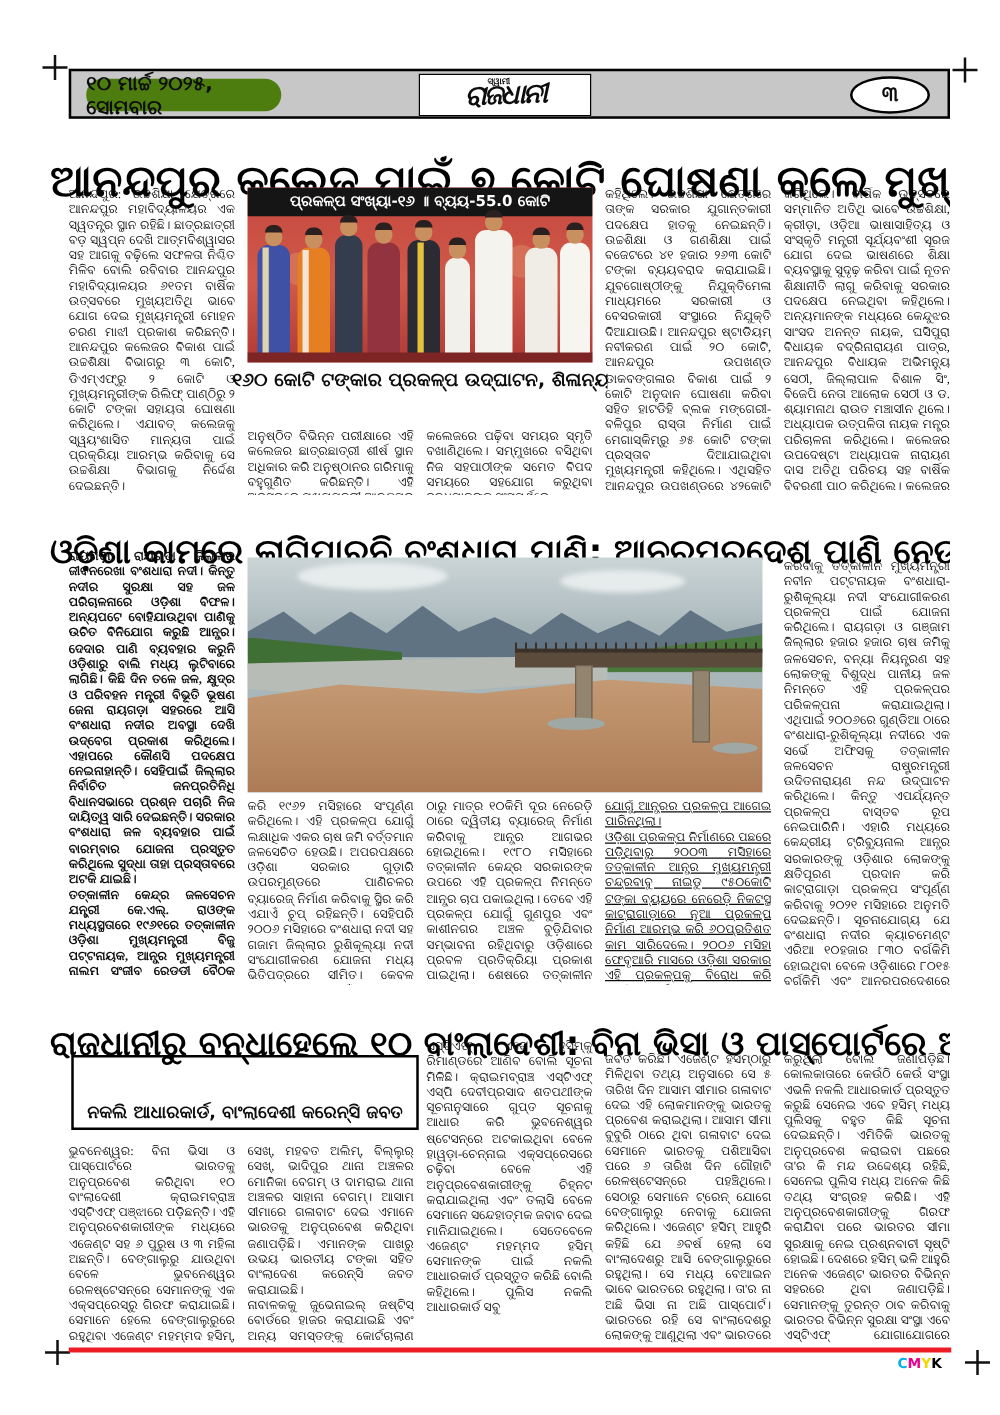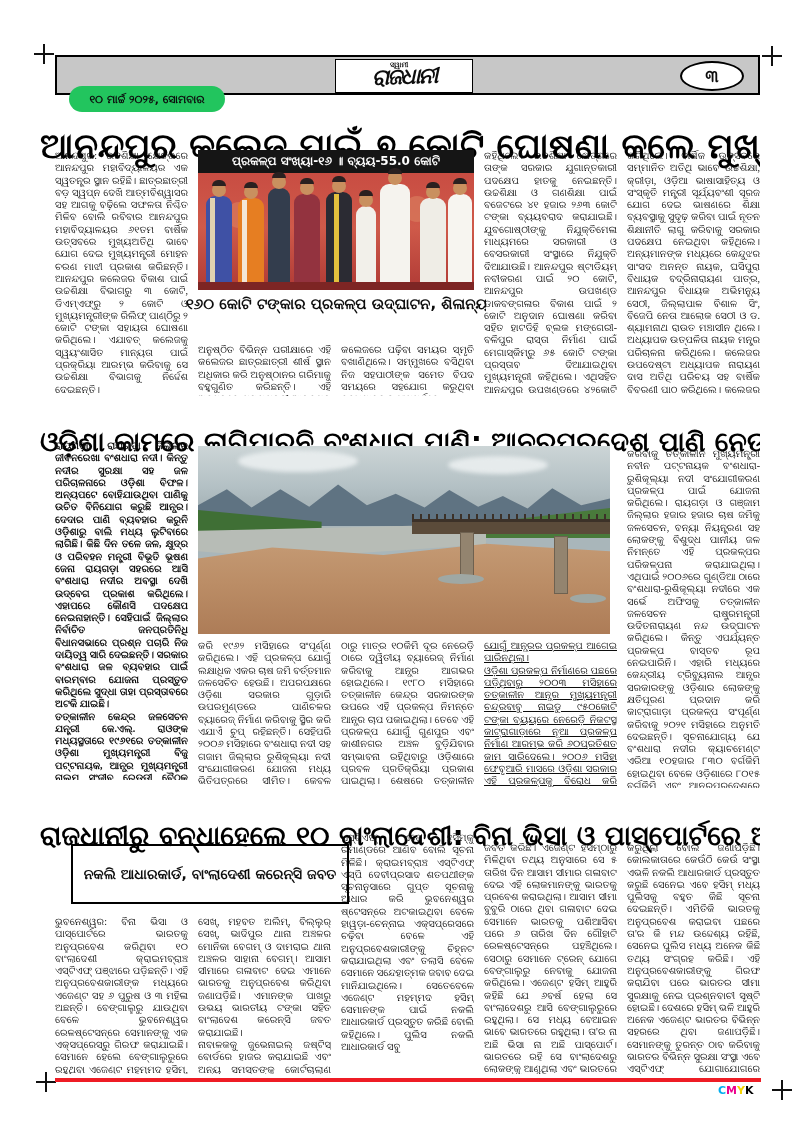--- a/index.html
+++ b/index.html
@@ -7,23 +7,23 @@
         font-family:"Liberation Serif","DejaVu Serif",serif;color:#0d0d0d;}
   
   .crop{position:absolute;width:20px;height:20px;}
   .crop::before{content:"";position:absolute;left:9px;top:0;width:2px;height:20px;background:#111;}
   .crop::after{content:"";position:absolute;left:0;top:9px;width:20px;height:2px;background:#111;}
   .crop.tl{left:34px;top:44px;} .crop.tr{left:762px;top:46px;}
   .crop.bl{left:36px;top:1072px;} .crop.br{left:772px;top:1080px;}
   
   .bar{position:absolute;left:55px;top:55px;width:705px;height:40px;background:#c7c7c7;
        border:2px solid #000;box-sizing:border-box;}
-  .date-pill{position:absolute;left:12px;top:6px;width:156px;height:26px;background:#22c55e;
+  .date-pill{position:absolute;left:12px;top:6px;width:156px;height:26px;background:#4d7c0f;
        border-radius:13px;display:flex;align-items:center;justify-content:center;
-       font-family:"DejaVu Sans",sans-serif;font-weight:bold;font-size:11px;margin-top:23px;}
+       font-family:"DejaVu Sans",sans-serif;font-weight:bold;font-size:16px;}
   .logo-box{position:absolute;left:278px;top:2px;width:138px;height:34px;background:#fff;
        border:1.5px solid #000;box-sizing:border-box;overflow:hidden;}
   .logo-top{position:absolute;left:10px;top:1px;font-size:7px;font-weight:bold;
        font-family:"DejaVu Sans",sans-serif;margin-left:44px;}
   .logo-word{position:absolute;left:0;right:0;top:3px;text-align:center;
        font-family:"DejaVu Serif",serif;font-style:italic;font-weight:bold;font-size:22px;
        letter-spacing:-2px;transform:rotate(-2deg);white-space:nowrap;}
   .page-oval{position:absolute;right:14px;top:4px;width:64px;height:30px;background:#fff;
        border:2px solid #000;border-radius:50%;display:flex;align-items:center;justify-content:center;
        font-family:"DejaVu Sans",sans-serif;font-weight:bold;font-size:17px;box-sizing:border-box;}
@@ -85,23 +85,23 @@
           border-top:3px solid #3c3128;}
   .p2-rail{position:absolute;top:-8px;left:0;right:0;height:8px;
           background:repeating-linear-gradient(90deg,#3c3128 0 2px,transparent 2px 8px);}
   .p2-pier{position:absolute;width:12px;background:#93846f;border:1px solid #6e6150;}
   .p2-pool{position:absolute;background:#9fa8a4;border-radius:50%;}
   
   .caption{position:absolute;left:186px;top:292px;width:300px;text-align:center;
           font-family:"DejaVu Sans",sans-serif;font-weight:bold;font-size:15px;line-height:24px;
           white-space:nowrap;overflow:hidden;}
   .subbox{position:absolute;left:57px;top:844px;width:278px;height:60px;border:2.5px solid #000;
-          box-sizing:border-box;display:flex;flex-direction:column;align-items:center;justify-content:center;
+          box-sizing:border-box;display:flex;flex-direction:column;align-items:center;justify-content:flex-end;
           font-family:"DejaVu Sans",sans-serif;font-weight:bold;font-size:14px;line-height:24px;
-          text-align:center;white-space:nowrap;overflow:hidden;margin-left:14px;}
+          text-align:center;white-space:nowrap;overflow:hidden;}
   
   .redline{position:absolute;left:55px;top:1078px;width:706px;height:4px;background:#ee1c25;}
   .cmyk{position:absolute;left:718px;top:1084px;font-family:"DejaVu Sans",sans-serif;
         font-weight:bold;font-size:11px;letter-spacing:0;}
   .cmyk .c{color:#00aeef;} .cmyk .m{color:#ec008c;} .cmyk .y{color:#f5d400;} .cmyk .k{color:#000;}
 </style>
 </head>
 <body>
 
 <div class="page">

